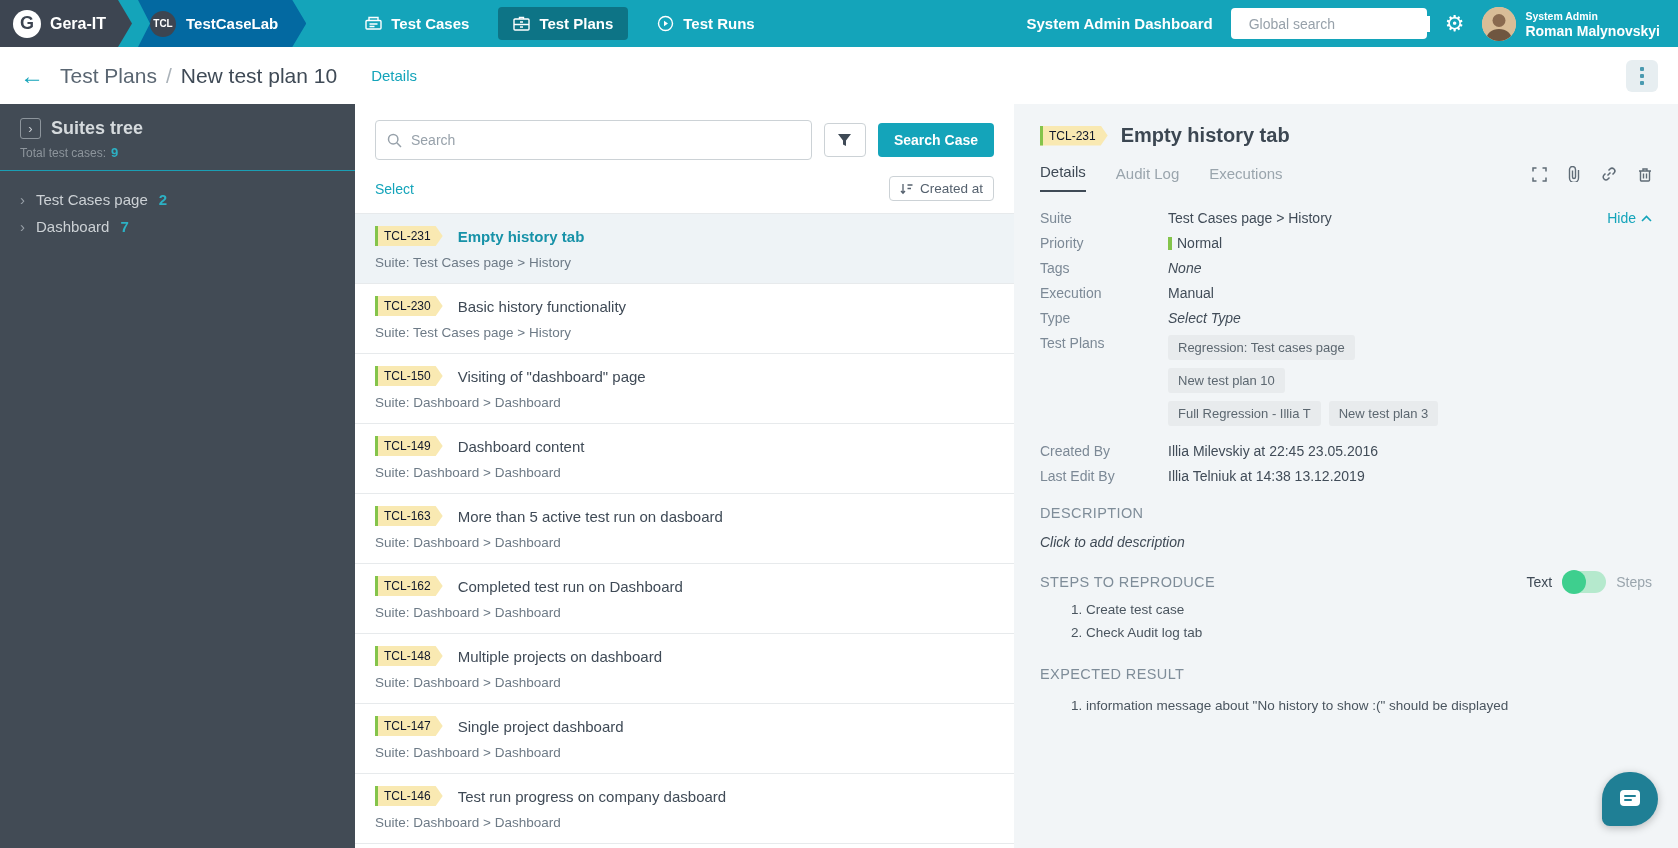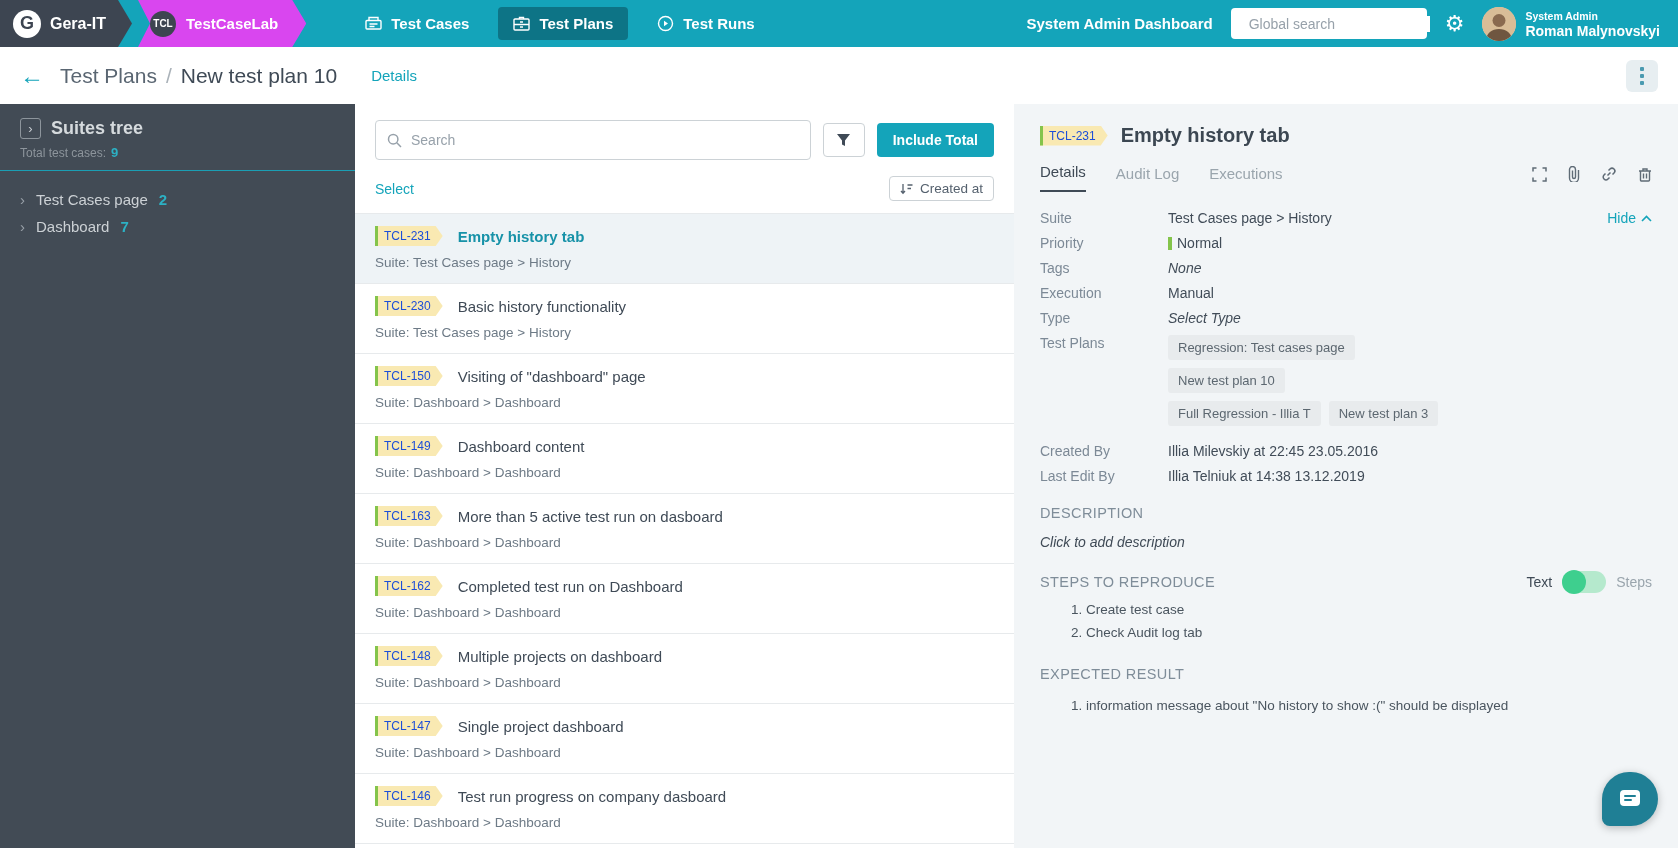--- a/index.html
+++ b/index.html
@@ -6,21 +6,21 @@
   body { font-family:"Liberation Sans","DejaVu Sans",sans-serif; background:#fff; }
   .screen { width:1678px; height:848px; overflow:hidden; display:flex; flex-direction:column; position:relative; }
 
   
   .navbar { height:47px; background:#14a4ba; display:flex; align-items:stretch; flex:0 0 47px; }
   .chev { display:flex; align-items:center; color:#fff; font-weight:700; }
   .chev1 { background:#3d4551; padding:0 26px 0 13px; gap:9px; font-size:16px;
            clip-path:polygon(0 0,calc(100% - 14px) 0,100% 50%,calc(100% - 14px) 100%,0 100%); }
   .logo-circ { width:28px; height:28px; border-radius:50%; background:#fff; color:#3d4551;
                display:flex; align-items:center; justify-content:center; font-weight:800; font-size:18px; }
-  .chev2 { background:#d946ef; margin-left:-8px; padding:0 28px 0 26px; gap:10px; font-size:15px;
+  .chev2 { background:#0369a1; margin-left:-8px; padding:0 28px 0 26px; gap:10px; font-size:15px;
            clip-path:polygon(14px 0,calc(100% - 14px) 0,100% 50%,calc(100% - 14px) 100%,14px 100%,26px 50%); }
   .tcl-circ { width:26px; height:26px; border-radius:50%; background:#3d4551; color:#fff;
               display:flex; align-items:center; justify-content:center; font-size:10px; font-weight:700; }
   .nav-menu { display:flex; align-items:center; gap:14px; margin-left:44px; }
   .nav-item { display:flex; align-items:center; gap:9px; color:#fff; font-weight:700; font-size:15px;
               padding:8px 15px; border-radius:4px; cursor:pointer; }
   .nav-item.active { background:#0d7486; }
   .nav-item svg { display:block; }
   .nav-right { margin-left:auto; display:flex; align-items:center; gap:18px; padding-right:18px; }
   .dash-link { color:#fff; font-weight:700; font-size:15px; cursor:pointer; }
@@ -82,21 +82,21 @@
               padding:4px 10px; font-size:13.5px; color:#55616e; background:#fff; cursor:pointer; }
   .caselist { flex:1; overflow:hidden; border-top:1px solid #e7eaec; }
   .case-row { padding:12px 20px 13px; border-bottom:1px solid #e7eaec; cursor:pointer; background:#fff; }
   .case-row.selected { background:#eef3f6; }
   .case-line1 { display:flex; align-items:center; gap:15px; }
   .case-title { font-size:15px; color:#3f4a56; }
   .case-row.selected .case-title { color:#1792a8; font-weight:700; }
   .case-suite { margin-top:9px; font-size:13.5px; color:#6d7a86; }
 
   
-  .badge { position:relative; display:inline-block; background:#f9e9b2; color:#1d4ed8; font-size:12px;
+  .badge { position:relative; display:inline-block; background:#f9e9b2; color:#0f172a; font-size:12px;
            padding:3px 12px 3px 9px; clip-path:polygon(0 0,calc(100% - 7px) 0,100% 50%,calc(100% - 7px) 100%,0 100%); }
   .badge::before { content:""; position:absolute; left:0; top:0; bottom:0; width:3px; background:#84c44b; }
 
   
   .detailcol { flex:1; background:#f2f5f7; padding:20px 26px; position:relative; overflow:hidden; }
   .detail-head { display:flex; align-items:center; gap:13px; }
   .detail-title { font-size:20px; font-weight:600; color:#3c4752; }
   .tabs-row { display:flex; align-items:flex-end; gap:30px; margin-top:16px; border-bottom:0; }
   .tab { font-size:15px; color:#9aa5ad; padding-bottom:10px; cursor:pointer; }
   .tab.active { color:#3f4a56; border-bottom:2px solid #3f4a56; }
@@ -242,21 +242,21 @@
               <circle cx="6.2" cy="6.2" r="4.7"></circle>
               <path d="M9.8 9.8L14 14"></path>
             </svg>
           <input type="text" placeholder="Search" style="">
         </div>
         <div class="filter-btn">
           <svg width="15" height="15" viewBox="0 0 15 15">
               <path d="M1 1h13L9 7.5V13l-3-1.6V7.5z" fill="#3f4a56"></path>
             </svg>
         </div>
-        <button class="include-btn">Include Total</button>
+        <button class="include-btn">Search Case</button>
       </div>
 
       <div class="subbar">
         <span class="select-link">Select</span>
         <div class="sort-btn">
           <svg width="13" height="12" viewBox="0 0 13 12" fill="none" stroke="#55616e" stroke-width="1.3">
               <path d="M3 1v9M1 8l2 2.2L5 8"></path>
               <path d="M7.5 2h5M7.5 5.5h3.5"></path>
             </svg>
           <span>Created at</span>

